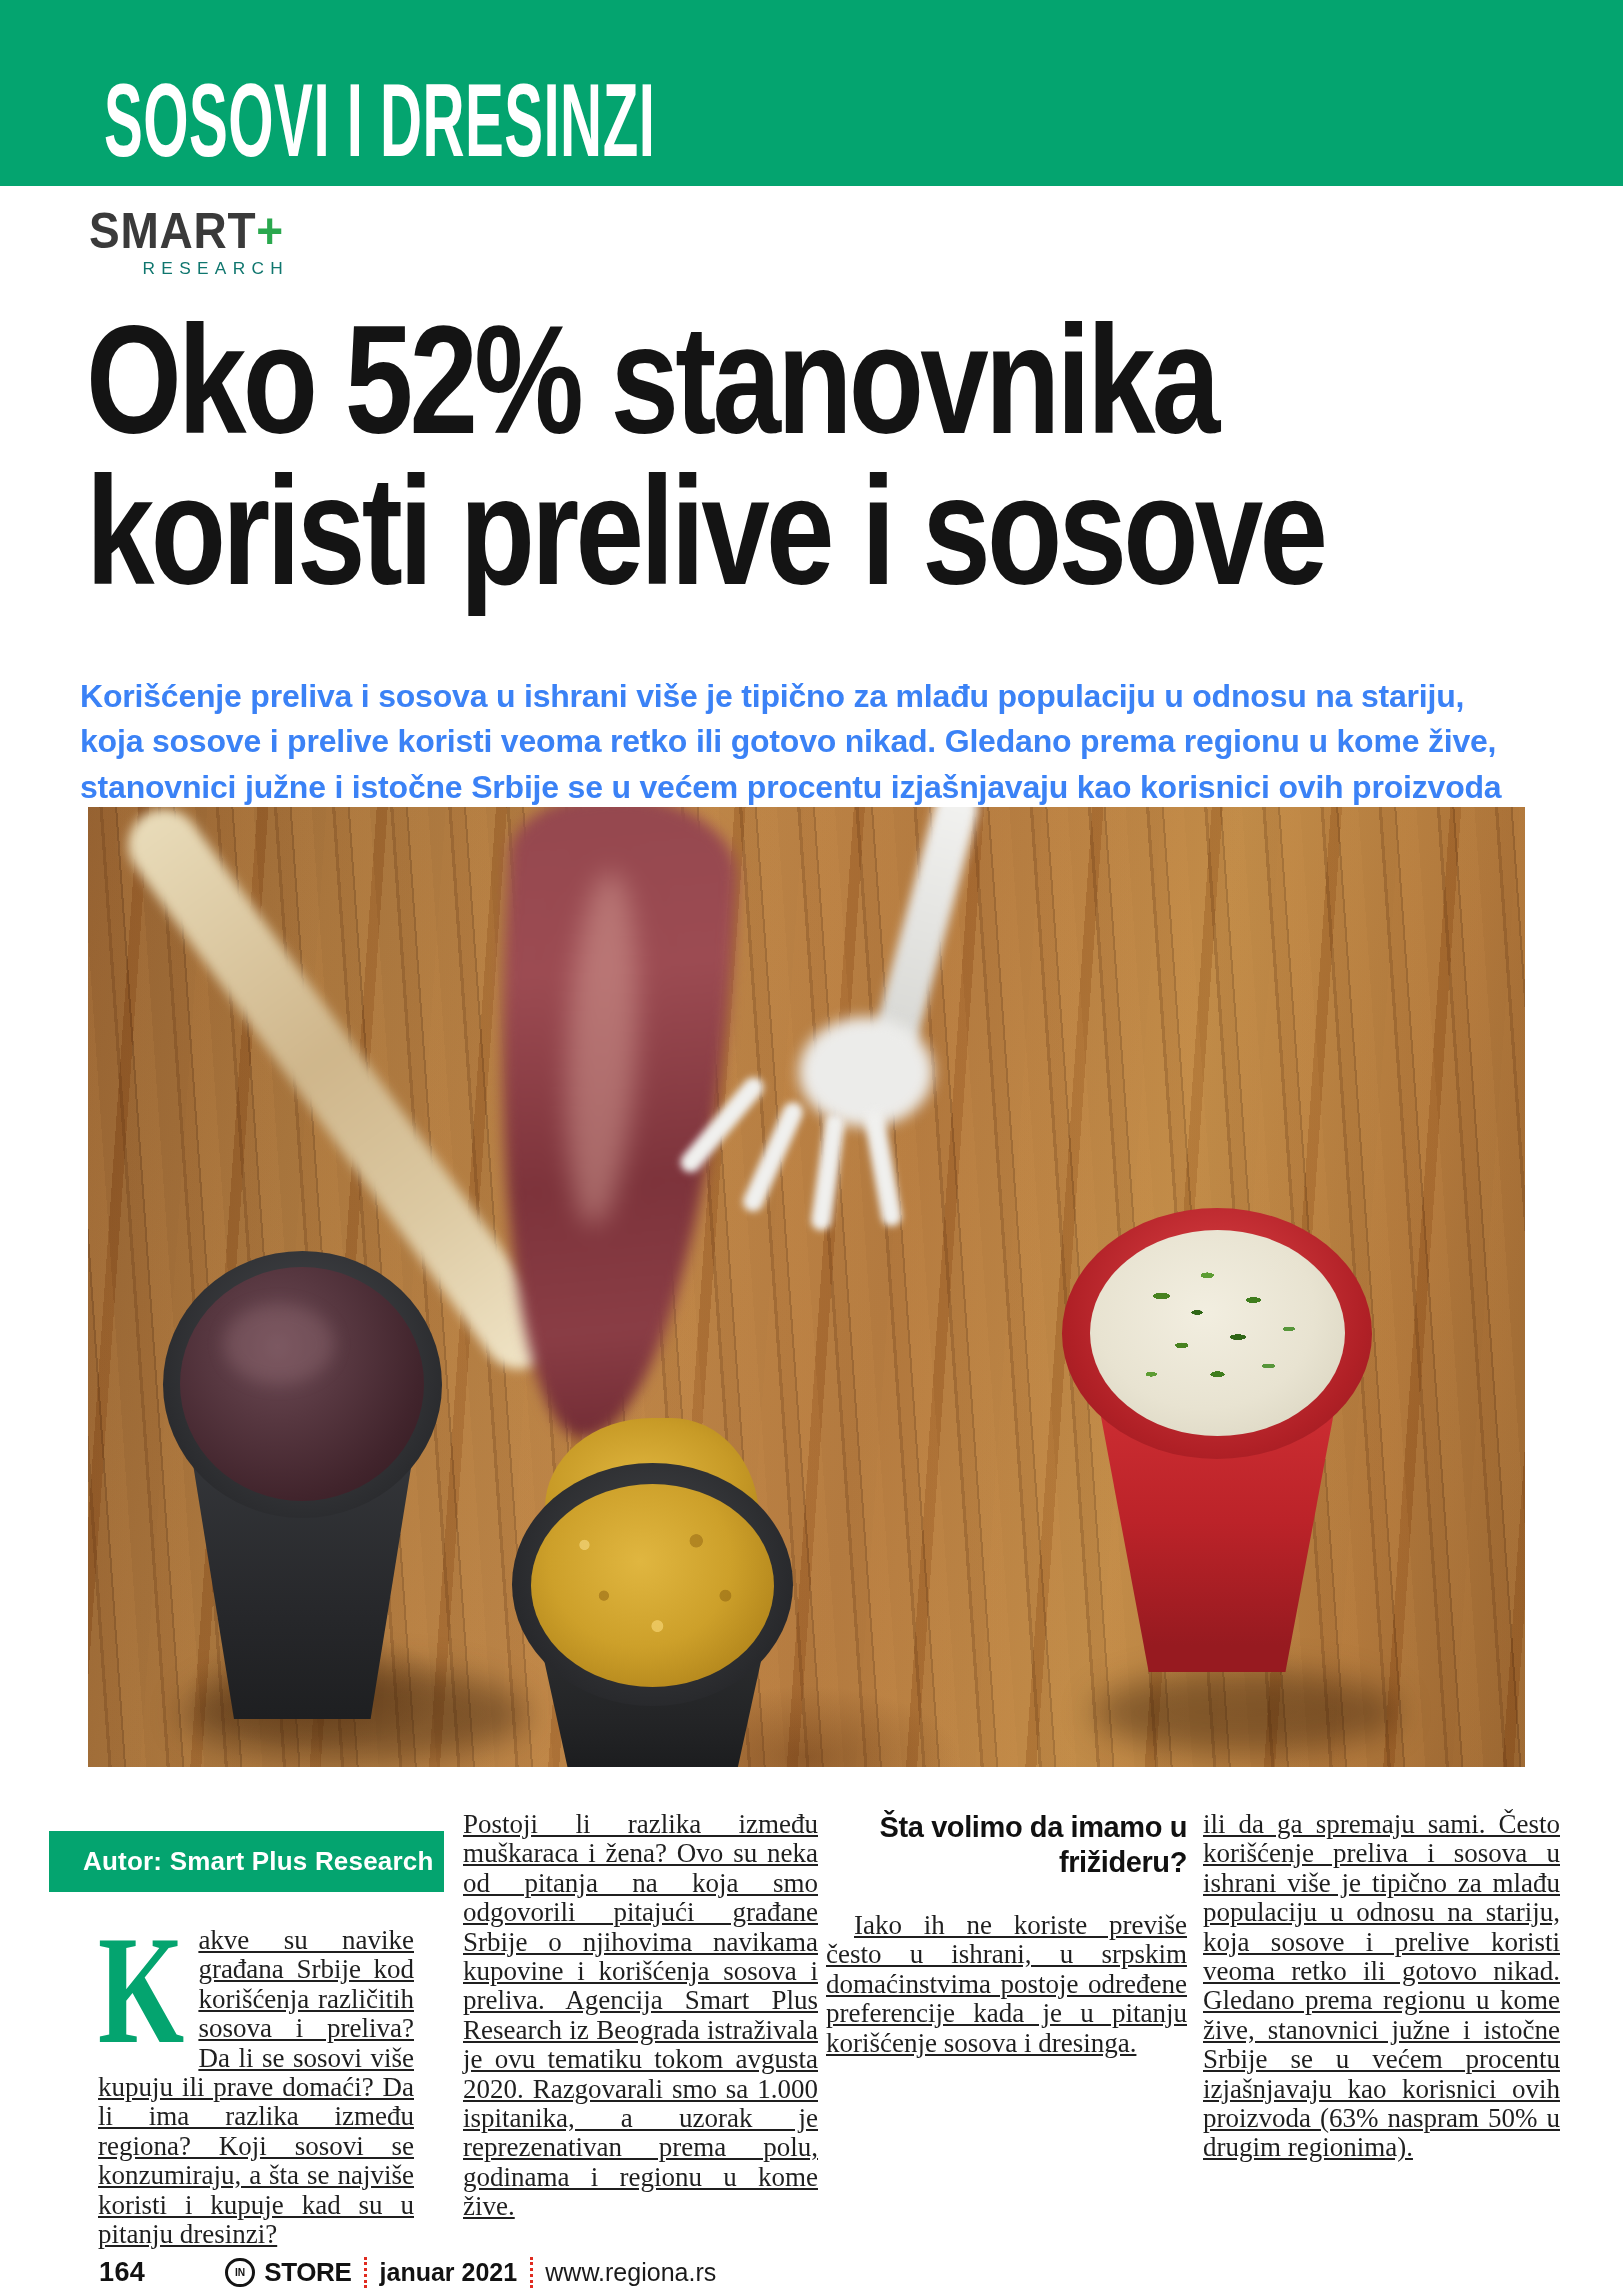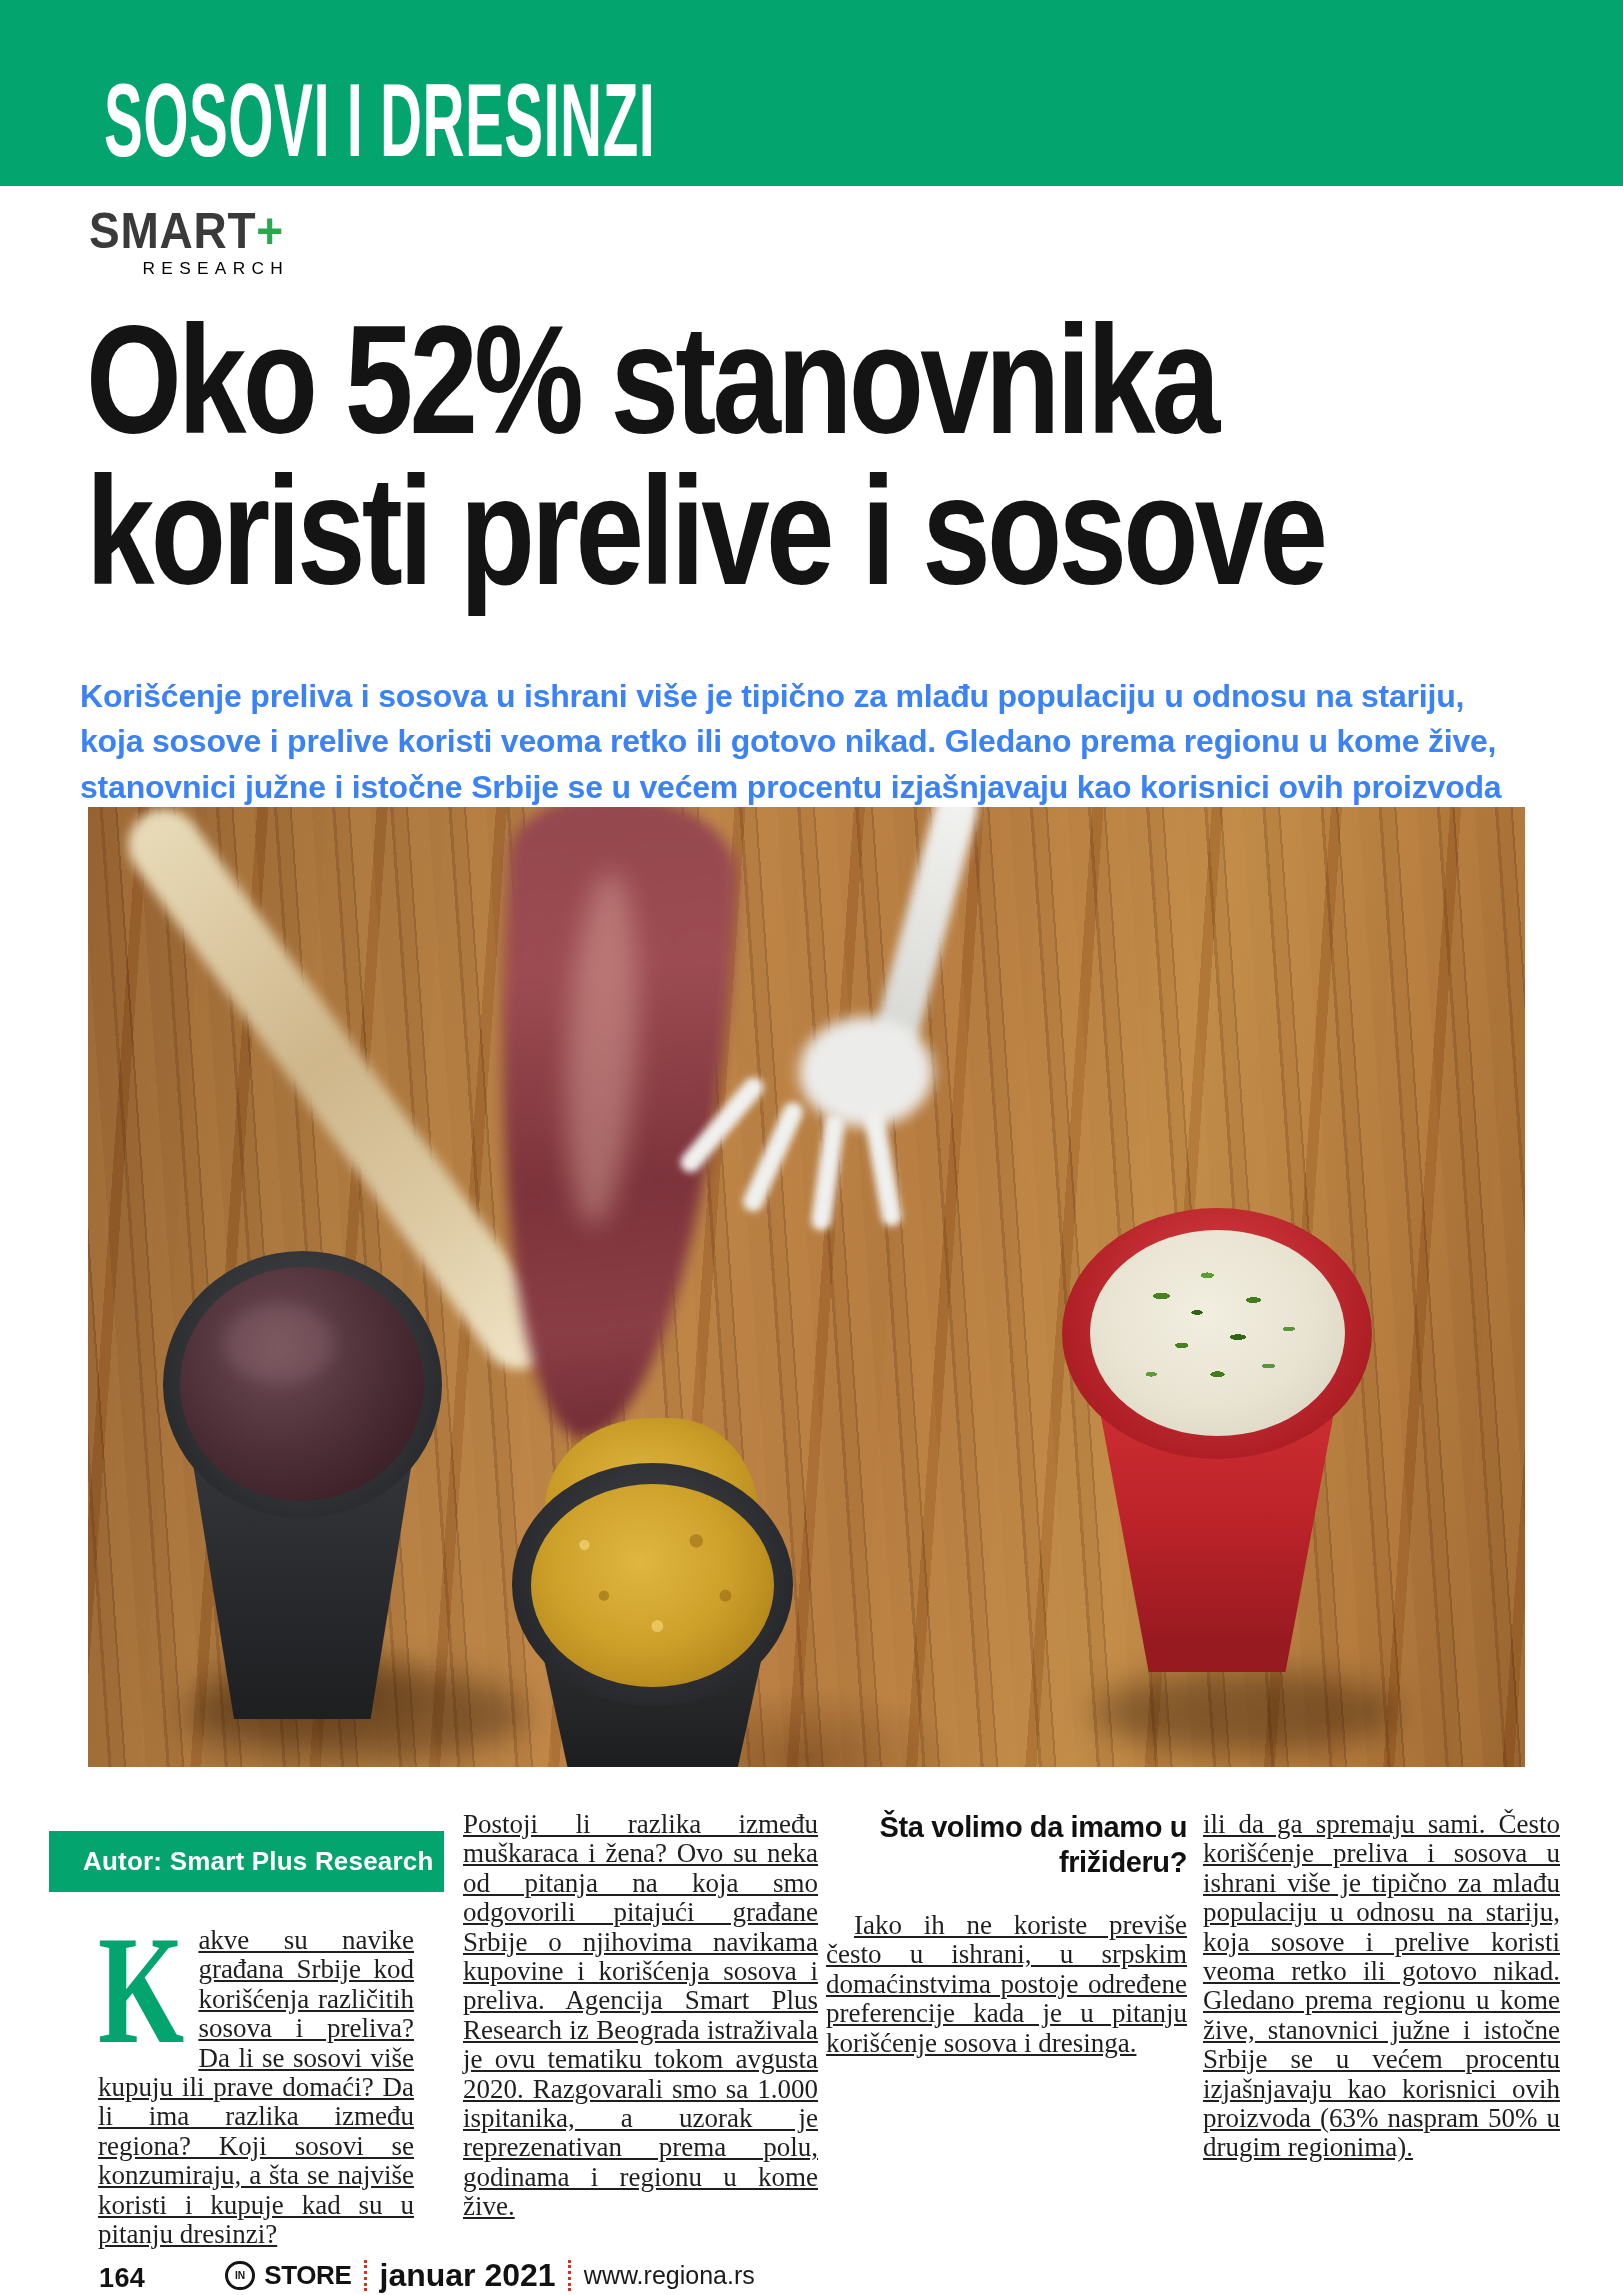--- a/index.html
+++ b/index.html
@@ -10,21 +10,21 @@
   .kicker-band{position:absolute;left:0;top:0;width:1623px;height:186px;background:#04a46f;}
   .kicker-text{position:absolute;left:104px;top:68px;font-size:104px;font-weight:bold;color:#ffffff;
                white-space:nowrap;display:inline-block;transform:scaleX(.56);transform-origin:0 0;
                letter-spacing:0.8px;line-height:1;}
 
   
   .logo{position:absolute;left:89px;top:206px;width:220px;}
   .logo-main{font-size:50px;font-weight:bold;color:#3a3a3a;letter-spacing:0.8px;line-height:1;
              display:inline-block;transform:scaleX(.92);transform-origin:0 0;white-space:nowrap;}
   .logo-plus{color:#2aa84e;}
-  .logo-sub{font-size:17.3px;color:#000000;letter-spacing:6.3px;text-align:right;margin-top:1.6px;width:200px;}
+  .logo-sub{font-size:17.3px;color:#0f766e;letter-spacing:6.3px;text-align:right;margin-top:1.6px;width:200px;}
 
   
   .headline{position:absolute;left:86px;top:306px;color:#141414;}
   .hl{display:block;height:151px;}
   .hl span{display:inline-block;font-size:154px;font-weight:bold;line-height:149px;letter-spacing:-4.7px;
            white-space:nowrap;transform:scaleX(.80);transform-origin:0 0;}
 
   
   .intro{position:absolute;left:80px;top:642px;width:1441px;font-size:32px;font-weight:bold;
          line-height:1.42;color:#3b82f6;letter-spacing:-0.2px;}
@@ -137,21 +137,21 @@
 
   
   .footer{position:absolute;left:99px;top:2257px;width:1425px;display:flex;align-items:flex-end;
       color:#121212;}
   .page-num{font-size:27px;font-weight:bold;letter-spacing:0.4px;}
   .brand-group{display:flex;align-items:center;margin-left:80px;}
   .in-circle{width:23.6px;height:23.6px;border:3.1px solid #141414;border-radius:50%;display:flex;
       align-items:center;justify-content:center;font-size:10.2px;font-weight:bold;letter-spacing:0;}
   .brand-store{font-size:26px;font-weight:bold;letter-spacing:-0.4px;margin-left:9.4px;}
   .dotsep{height:31px;border-left:3.1px dotted #e02b20;margin:0 12.6px;}
-  .issue{font-size:32px;font-weight:bold;}
+  .issue{font-size:25px;font-weight:bold;}
   .website{font-size:25px;color:#1a1a1a;text-decoration:none;font-weight:normal;}
 </style>
 </head>
 <body>
 
 <div class="page">
 
   <div class="kicker-band">
     <span class="kicker-text">SOSOVI I DRESINZI</span>
   </div>

